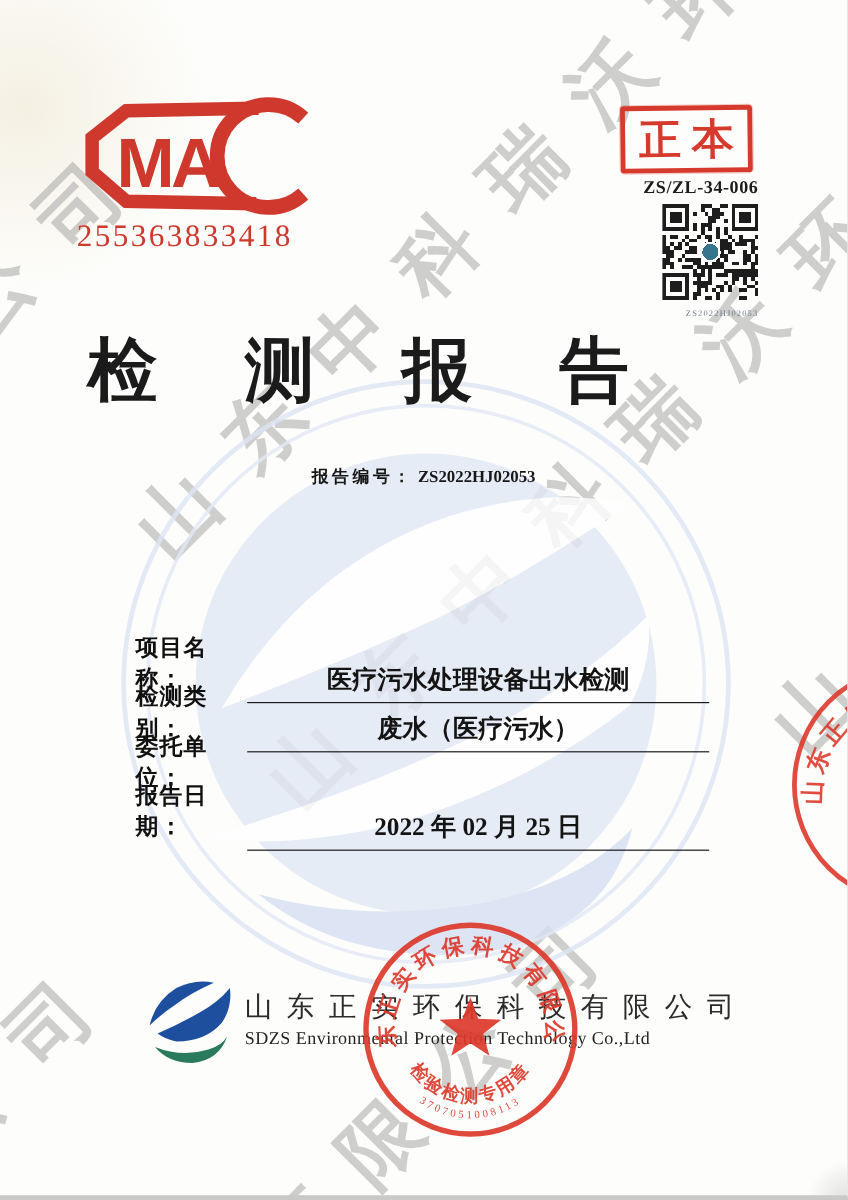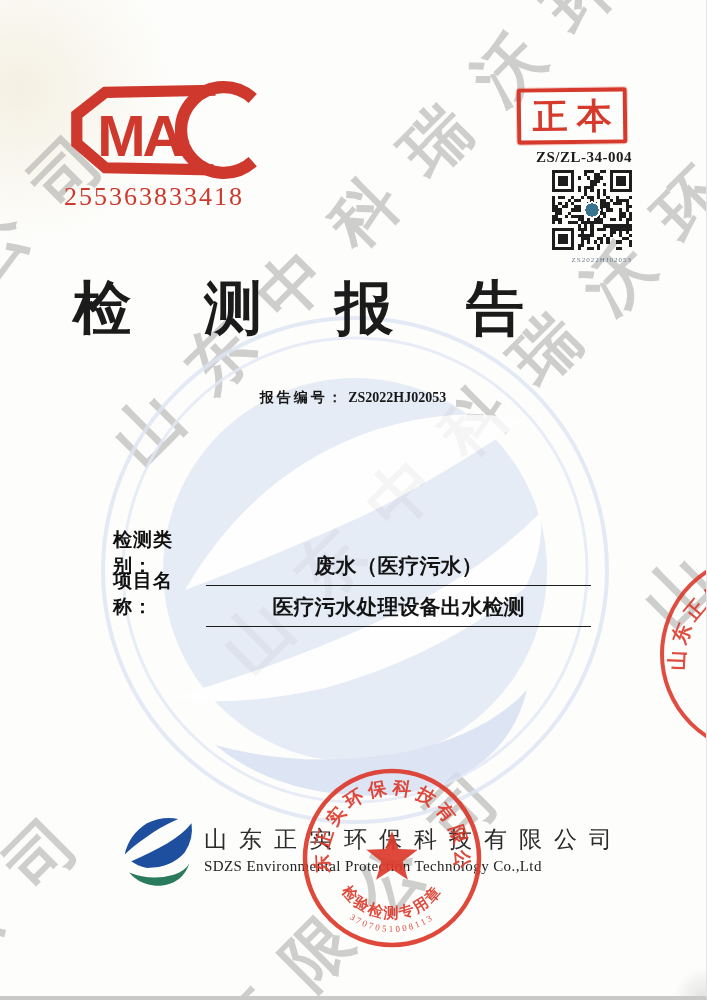--- a/index.html
+++ b/index.html
@@ -95,21 +95,21 @@
       <path d="M196.5,20 A42,42 0 1 0 196.5,82" fill="none" stroke="#cf382c" stroke-width="12"></path>
       <text x="44" y="76" font-size="57" font-weight="bold" fill="#cf382c" font-family="Liberation Sans, DejaVu Sans, sans-serif" letter-spacing="-3">MA</text>
     </svg>
     <div class="cma-num">255363833418</div>
   </div>
 
   <div class="orig-block">
     <div class="orig-stamp">
       <span>正本</span>
     </div>
-    <div class="doc-code">ZS/ZL-34-004</div>
+    <div class="doc-code">ZS/ZL-34-006</div>
     <svg id="qr" class="qr" viewBox="0 0 25 25" shape-rendering="crispEdges">
         <rect x="0" y="0" width="1" height="1" fill="#1d1d1d"></rect>
         <rect x="1" y="0" width="1" height="1" fill="#1d1d1d"></rect>
         <rect x="2" y="0" width="1" height="1" fill="#1d1d1d"></rect>
         <rect x="3" y="0" width="1" height="1" fill="#1d1d1d"></rect>
         <rect x="4" y="0" width="1" height="1" fill="#1d1d1d"></rect>
         <rect x="5" y="0" width="1" height="1" fill="#1d1d1d"></rect>
         <rect x="6" y="0" width="1" height="1" fill="#1d1d1d"></rect>
         <rect x="10" y="0" width="1" height="1" fill="#1d1d1d"></rect>
         <rect x="11" y="0" width="1" height="1" fill="#1d1d1d"></rect>
@@ -421,28 +421,33 @@
 
   <h1 class="title">检测报告</h1>
 
   <div class="report-no">
     <span class="lbl">报告编号：</span>
     <span class="val">ZS2022HJ02053</span>
   </div>
 
   <div class="fields">
     <div class="frow">
+      <div class="flabel">项目名称：</div>
+      <div class="fval">医疗污水处理设备出水检测</div>
+    </div>
+    <div class="frow">
       <div class="flabel">检测类别：</div>
       <div class="fval">废水（医疗污水）</div>
     </div>
     <div class="frow">
-      <div class="flabel">项目名称：</div>
-      <div class="fval">医疗污水处理设备出水检测</div>
+      <div class="flabel">委托单位：</div>
     </div>
     <div class="frow">
+      <div class="flabel">报告日期：</div>
+      <div class="fval">2022 年 02 月 25 日</div>
     </div>
   </div>
 
   <svg class="footer-logo" viewBox="0 0 70 70">
     <path d="M6,40 Q10,22 26,12 Q40,5 54,8 Q36,16 26,24 Q14,32 6,40 Z" fill="#1d4f9e"></path>
     <path d="M12,46 Q30,38 44,30 Q58,22 66,12 Q68,26 60,38 Q48,52 26,52 Q17,50 12,46 Z" fill="#1d4f9e"></path>
     <path d="M10,56 Q30,64 50,58 Q60,55 64,48 Q58,66 38,68 Q20,68 10,56 Z" fill="#2a7a5e"></path>
   </svg>
   <div class="company-cn">山东正实环保科技有限公司</div>
   <div class="company-en">SDZS Environmental Protection Technology Co.,Ltd</div>

